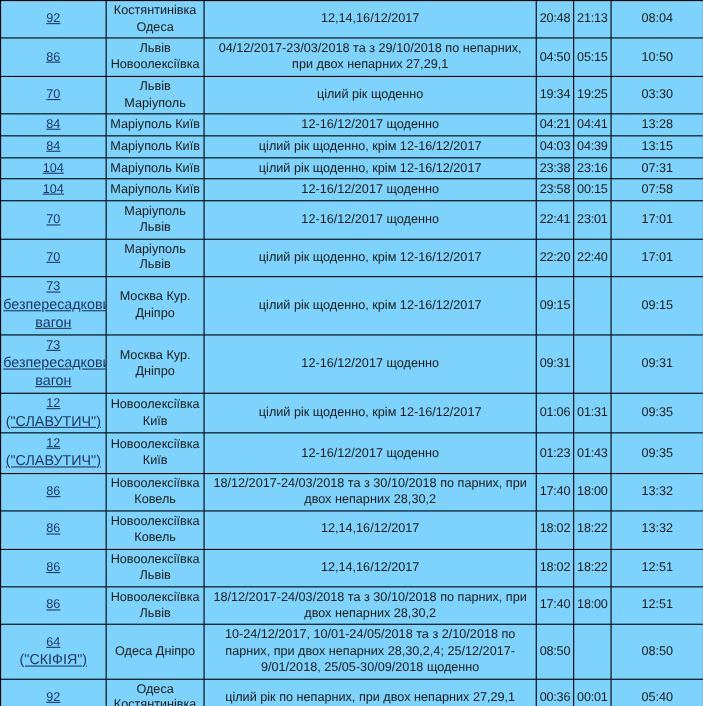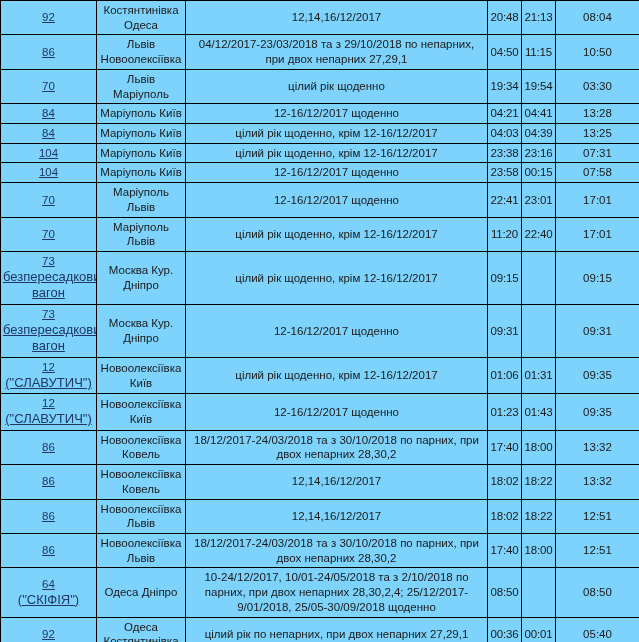--- a/index.html
+++ b/index.html
@@ -96,53 +96,53 @@
         <td class="travel-cell">08:04</td>
       </tr>
       <tr>
         <td class="train-cell"><a class="train-link">86</a></td>
         <td class="route-cell">
           <div class="nowrap">Львів</div>
           <div class="nowrap">Новоолексіївка</div>
         </td>
         <td class="period-cell">04/12/2017-23/03/2018 та з 29/10/2018 по непарних, при двох непарних 27,29,1</td>
         <td class="time-cell">04:50</td>
-        <td class="time-cell">11:15</td>
+        <td class="time-cell">05:15</td>
         <td class="travel-cell">10:50</td>
       </tr>
       <tr>
         <td class="train-cell"><a class="train-link">70</a></td>
         <td class="route-cell">
           <div class="nowrap">Львів</div>
           <div class="nowrap">Маріуполь</div>
         </td>
         <td class="period-cell">цілий рік щоденно</td>
         <td class="time-cell">19:34</td>
-        <td class="time-cell">19:54</td>
+        <td class="time-cell">19:25</td>
         <td class="travel-cell">03:30</td>
       </tr>
       <tr>
         <td class="train-cell"><a class="train-link">84</a></td>
         <td class="route-cell">
           <div class="nowrap">Маріуполь Київ</div>
         </td>
         <td class="period-cell">12-16/12/2017 щоденно</td>
         <td class="time-cell">04:21</td>
         <td class="time-cell">04:41</td>
         <td class="travel-cell">13:28</td>
       </tr>
       <tr>
         <td class="train-cell"><a class="train-link">84</a></td>
         <td class="route-cell">
           <div class="nowrap">Маріуполь Київ</div>
         </td>
         <td class="period-cell">цілий рік щоденно, крім 12-16/12/2017</td>
         <td class="time-cell">04:03</td>
         <td class="time-cell">04:39</td>
-        <td class="travel-cell">13:25</td>
+        <td class="travel-cell">13:15</td>
       </tr>
       <tr>
         <td class="train-cell"><a class="train-link">104</a></td>
         <td class="route-cell">
           <div class="nowrap">Маріуполь Київ</div>
         </td>
         <td class="period-cell">цілий рік щоденно, крім 12-16/12/2017</td>
         <td class="time-cell">23:38</td>
         <td class="time-cell">23:16</td>
         <td class="travel-cell">07:31</td>
@@ -168,21 +168,21 @@
         <td class="time-cell">23:01</td>
         <td class="travel-cell">17:01</td>
       </tr>
       <tr>
         <td class="train-cell"><a class="train-link">70</a></td>
         <td class="route-cell">
           <div class="nowrap">Маріуполь</div>
           <div class="nowrap">Львів</div>
         </td>
         <td class="period-cell">цілий рік щоденно, крім 12-16/12/2017</td>
-        <td class="time-cell">11:20</td>
+        <td class="time-cell">22:20</td>
         <td class="time-cell">22:40</td>
         <td class="travel-cell">17:01</td>
       </tr>
       <tr>
         <td class="train-cell"><a class="train-link">73<span class="sub">безпересадковий вагон</span></a></td>
         <td class="route-cell">
           <div class="nowrap">Москва Кур.</div>
           <div class="nowrap">Дніпро</div>
         </td>
         <td class="period-cell">цілий рік щоденно, крім 12-16/12/2017</td>

